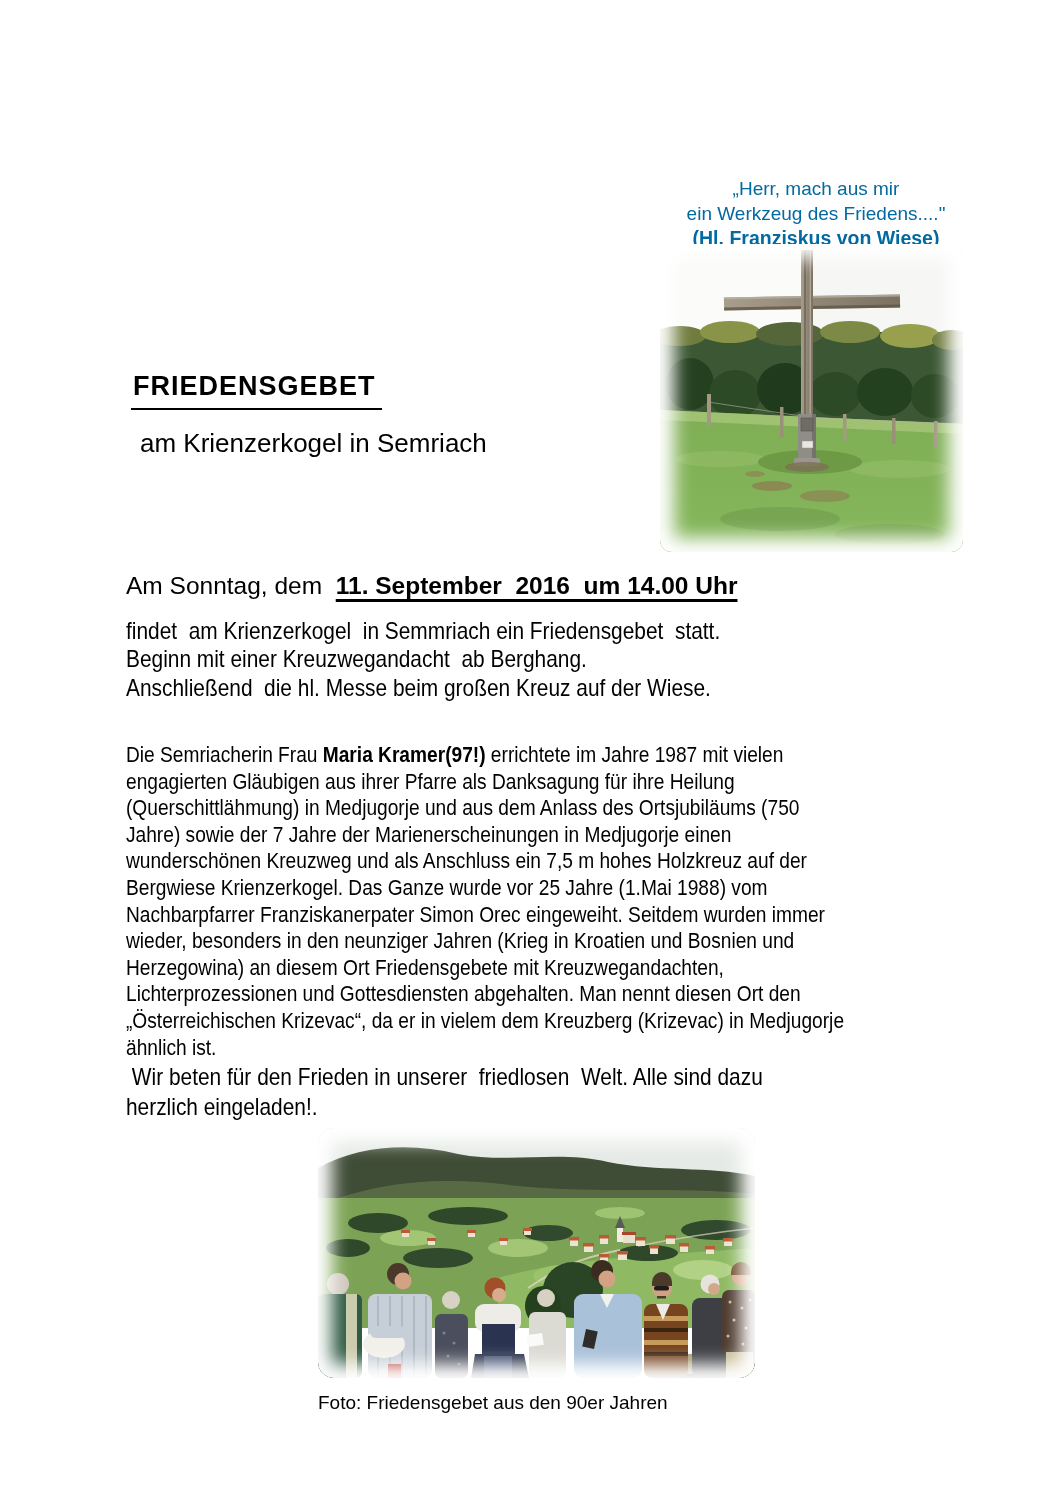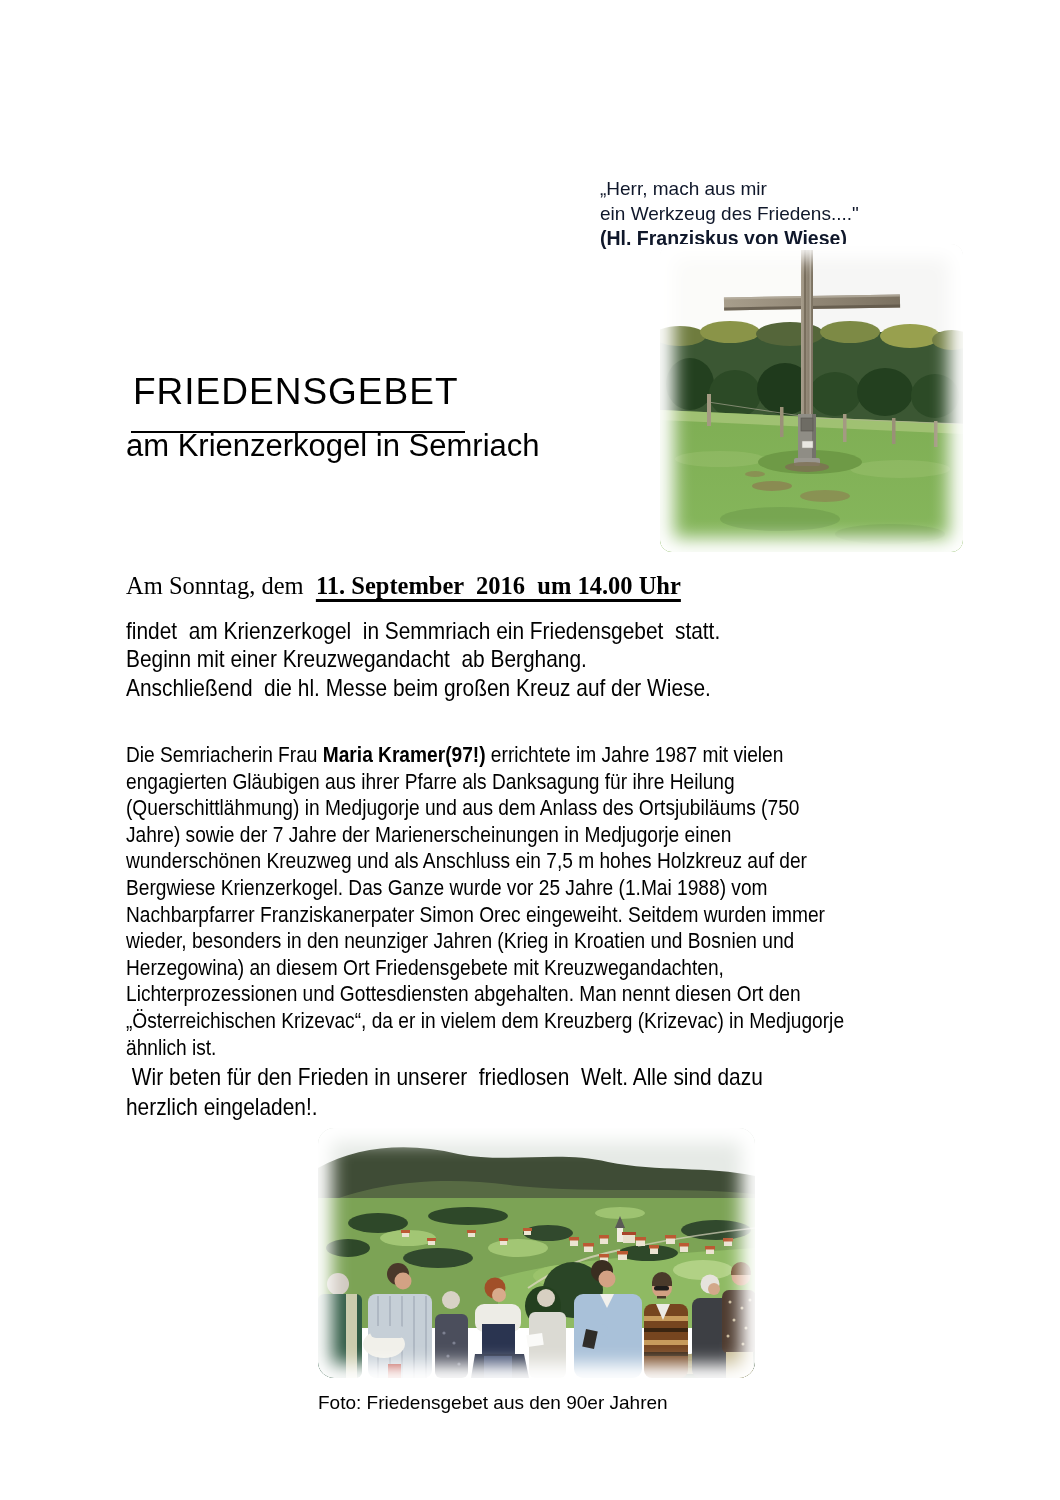--- a/index.html
+++ b/index.html
@@ -3,41 +3,41 @@
 <meta charset="utf-8">
 <style>
   html,body{margin:0;padding:0;background:#ffffff;}
   .page{
     position:relative;width:1060px;height:1500px;background:#ffffff;
     font-family:"Liberation Sans",sans-serif;color:#000;overflow:hidden;
   }
   
   .quote{
     position:absolute;left:600px;top:176px;width:432px;
-    text-align:left;font-size:19px;line-height:25px;color:#0f172a;
+    text-align:center;font-size:19px;line-height:25px;color:#0369a1;
   }
   .quote .attr{font-weight:bold;font-size:19.5px;}
   
   .photo{position:absolute;overflow:hidden;}
   .photo svg{display:block;width:100%;height:100%;}
   .photo::after{
     content:"";position:absolute;inset:0;border-radius:inherit;
     box-shadow:inset 0 0 18px 14px #ffffff;pointer-events:none;
   }
   .photo-cross{left:660px;top:244px;width:303px;height:308px;border-radius:12px;}
   .photo-group{left:318px;top:1128px;width:437px;height:250px;border-radius:16px;}
   
   .title{
     position:absolute;left:131px;top:371px;
-    font-size:37px;letter-spacing:1px;font-weight:400;
-    border-bottom:2.5px solid #000;padding:0 6px 18px 2px;display:inline-block;
-  }
-  .subtitle{position:absolute;left:126px;top:428px;font-size:31px;font-weight:400;}
-  
-  .dateline{position:absolute;left:126px;top:572px;font-size:24.5px;white-space:pre-wrap;font-family:Liberation Serif, serif;}
+    font-size:27px;letter-spacing:1px;font-weight:700;
+    border-bottom:2.5px solid #000;padding:0 6px 6px 2px;display:inline-block;
+  }
+  .subtitle{position:absolute;left:140px;top:428px;font-size:26px;font-weight:400;}
+  
+  .dateline{position:absolute;left:126px;top:572px;font-size:24.5px;white-space:pre-wrap;}
   .dateline .emph{
     font-weight:bold;text-decoration:underline;
     text-decoration-thickness:2.5px;text-underline-offset:5px;
   }
   
   .narrow{
     position:absolute;white-space:pre-wrap;
     transform:scaleX(0.87);transform-origin:0 0;
   }
   .details{left:126px;top:617px;font-size:24px;line-height:28.3px;}

